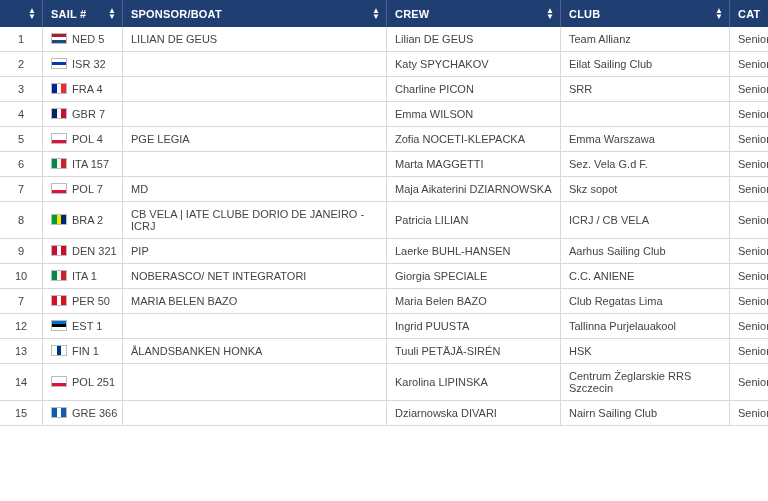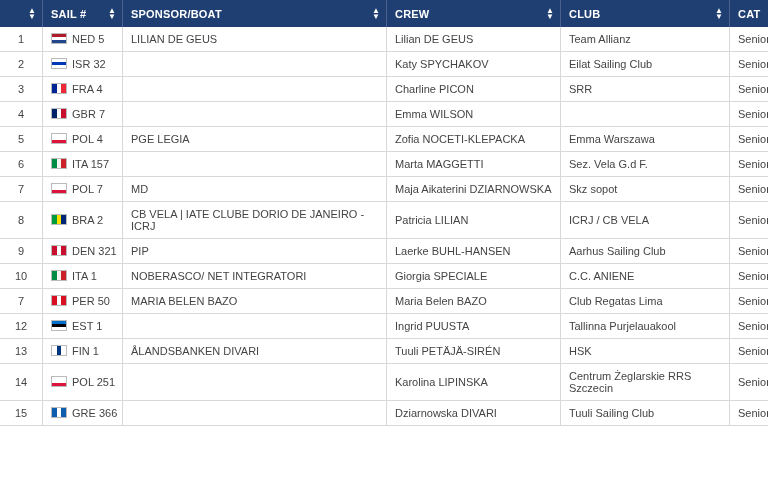--- a/index.html
+++ b/index.html
@@ -245,35 +245,35 @@
         <td class="c-num">12</td>
         <td class="c-sail"><span class="flag" style="background: linear-gradient(rgb(0, 114, 206) 0px, rgb(0, 114, 206) 33%, rgb(0, 0, 0) 33%, rgb(0, 0, 0) 66%, rgb(255, 255, 255) 66%, rgb(255, 255, 255) 100%);"></span><span>EST 1</span></td>
         <td class="c-sponsor"></td>
         <td class="c-crew">Ingrid PUUSTA</td>
         <td class="c-club">Tallinna Purjelauakool</td>
         <td class="c-cat">Senior</td>
       </tr>
       <tr>
         <td class="c-num">13</td>
         <td class="c-sail"><span class="flag" style="background: linear-gradient(90deg, rgb(255, 255, 255) 0px, rgb(255, 255, 255) 33%, rgb(0, 53, 128) 33%, rgb(0, 53, 128) 66%, rgb(255, 255, 255) 66%, rgb(255, 255, 255) 100%);"></span><span>FIN 1</span></td>
-        <td class="c-sponsor">ÅLANDSBANKEN DIVARI</td>
+        <td class="c-sponsor">ÅLANDSBANKEN HONKA</td>
         <td class="c-crew">Tuuli PETÄJÄ-SIRÉN</td>
         <td class="c-club">HSK</td>
         <td class="c-cat">Senior</td>
       </tr>
       <tr>
         <td class="c-num">14</td>
         <td class="c-sail"><span class="flag" style="background: linear-gradient(rgb(255, 255, 255) 0px, rgb(255, 255, 255) 33%, rgb(255, 255, 255) 33%, rgb(255, 255, 255) 66%, rgb(220, 20, 60) 66%, rgb(220, 20, 60) 100%);"></span><span>POL 251</span></td>
         <td class="c-sponsor"></td>
         <td class="c-crew">Karolina LIPINSKA</td>
         <td class="c-club">Centrum Żeglarskie RRS Szczecin</td>
         <td class="c-cat">Senior</td>
       </tr>
       <tr>
         <td class="c-num">15</td>
         <td class="c-sail"><span class="flag" style="background: linear-gradient(90deg, rgb(13, 94, 175) 0px, rgb(13, 94, 175) 33%, rgb(255, 255, 255) 33%, rgb(255, 255, 255) 66%, rgb(13, 94, 175) 66%, rgb(13, 94, 175) 100%);"></span><span>GRE 366</span></td>
         <td class="c-sponsor"></td>
         <td class="c-crew">Dziarnowska DIVARI</td>
-        <td class="c-club">Tuuli Sailing Club</td>
+        <td class="c-club">Nairn Sailing Club</td>
         <td class="c-cat">Senior</td>
       </tr>
     </tbody>
 </table>
 
 </body></html>

